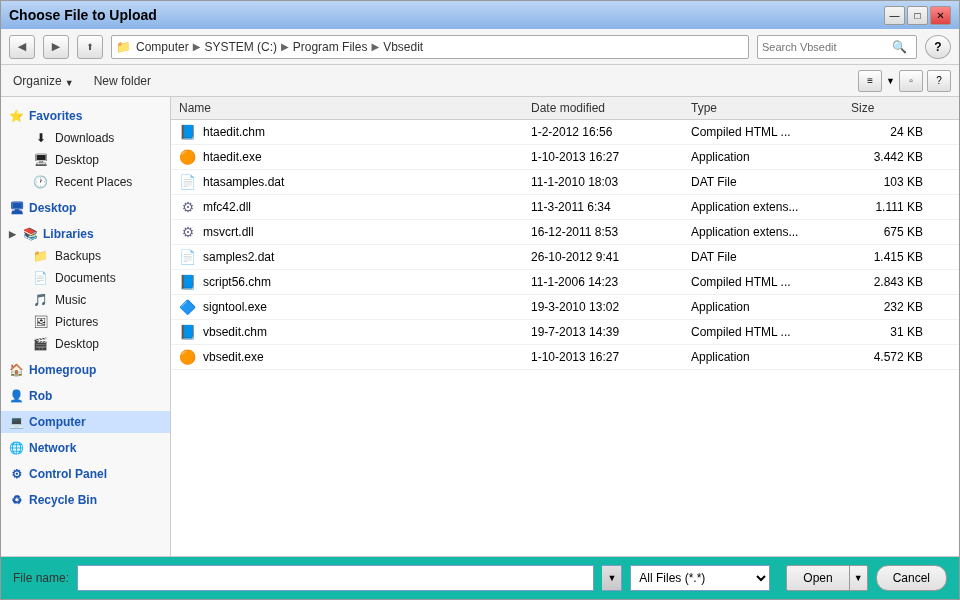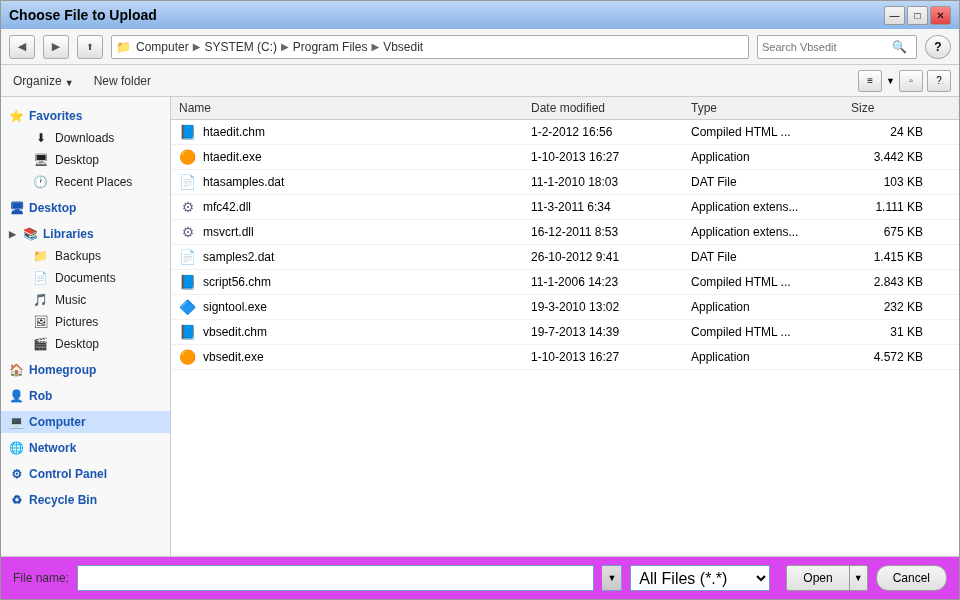--- a/index.html
+++ b/index.html
@@ -256,21 +256,21 @@
       display: inline-flex;
       align-items: center;
       justify-content: center;
       flex-shrink: 0;
       font-size: 14px;
     }
 
     .file-size { text-align: right; padding-right: 8px; }
 
     .footer {
-      background: #d946ef;
+      background: #14b8a6;
       border-top: 1px solid #ccc;
       padding: 8px 12px;
       display: flex;
       align-items: center;
       gap: 8px;
     }
 
     .file-name-label {
       font-size: 12px;
       color: #333;
@@ -298,21 +298,21 @@
       justify-content: center;
       cursor: pointer;
       font-size: 9px;
     }
 
     .file-type-select {
       height: 26px;
       border: 1px solid #7a9bc9;
       background: #fff;
       padding: 2px 4px;
-      font-size: 16px;
+      font-size: 12px;
       min-width: 140px;
     }
 
     .open-btn-group {
       display: flex;
       padding-left: 8px;
     }
 
     .open-btn {
       height: 26px;

